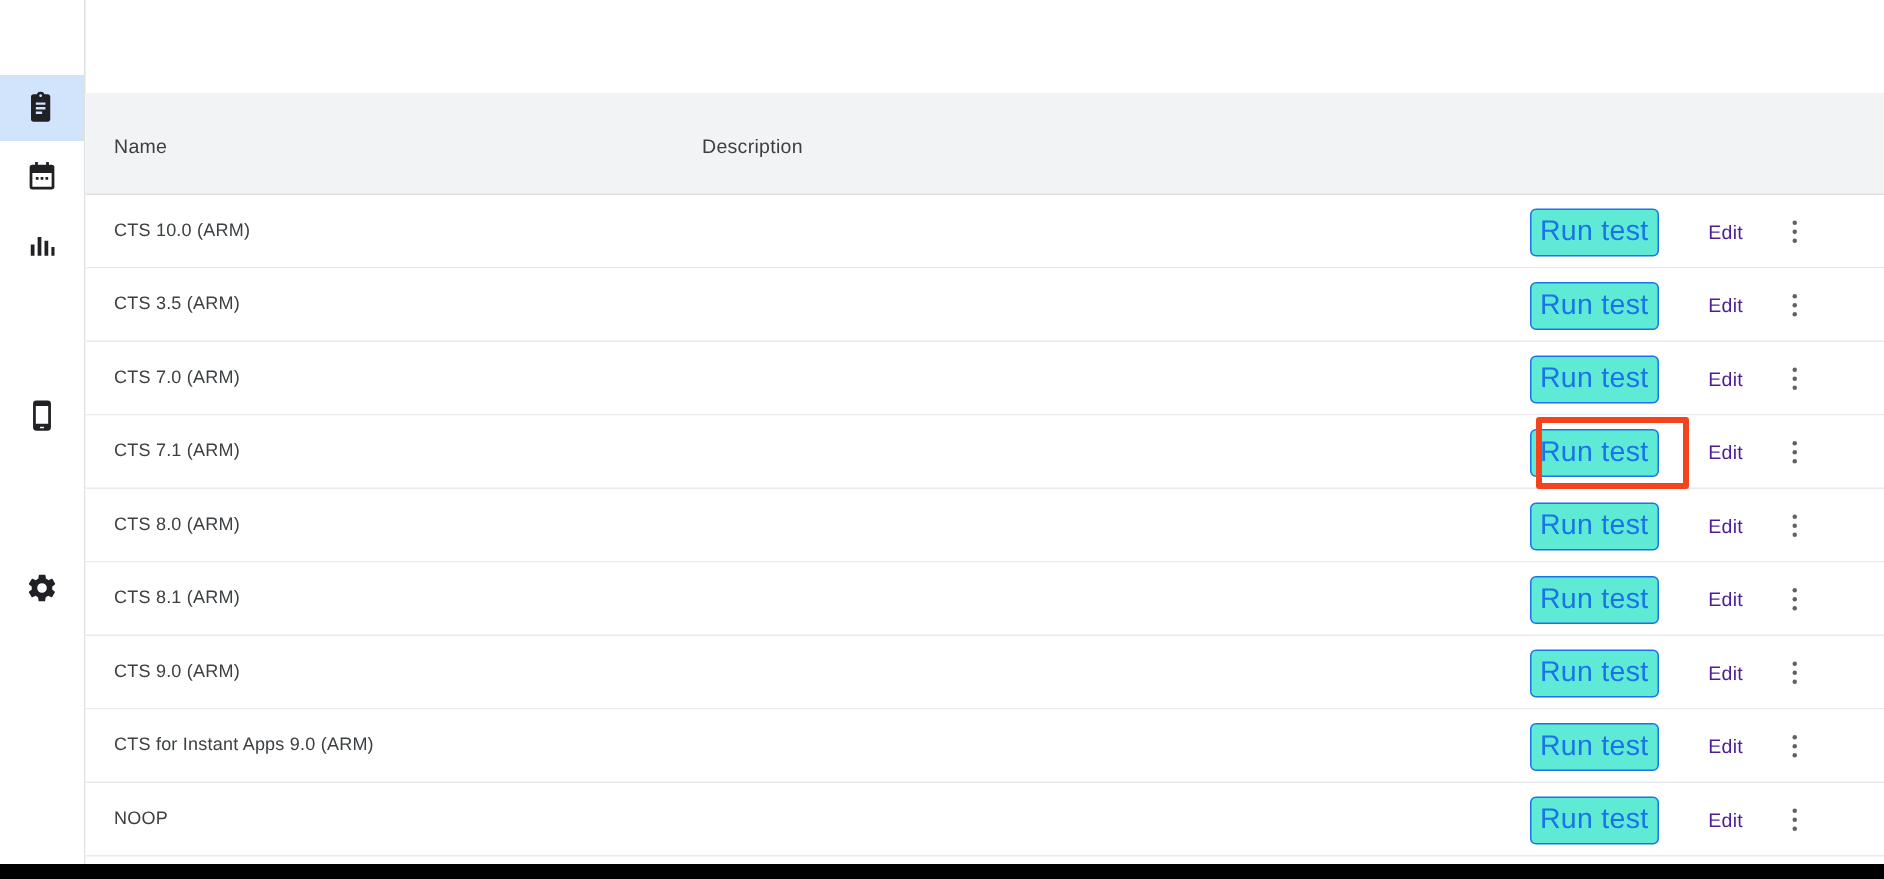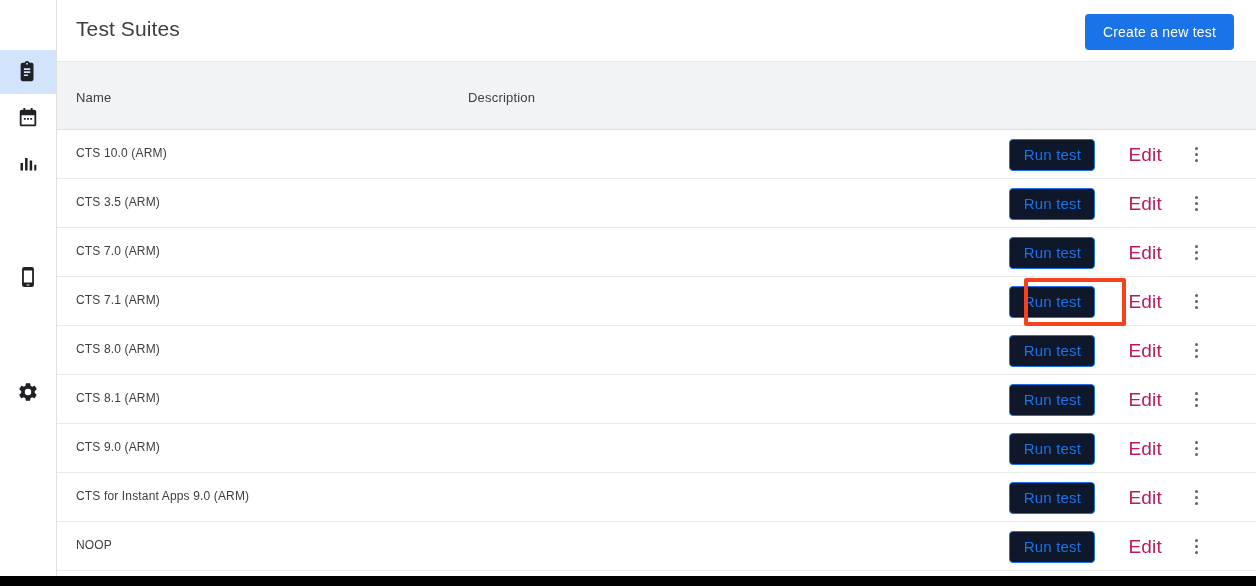--- a/index.html
+++ b/index.html
@@ -133,35 +133,35 @@
     position: absolute;
     right: 0;
     top: 0;
     height: 49px;
     display: flex;
     align-items: center;
   }
   .run-btn {
     width: 86px;
     height: 32px;
-    background: #0f172a;
+    background: #5eead4;
     border: 1px solid #1a73e8;
     border-radius: 4px;
     color: #1a73e8;
     font-family: "Liberation Sans", sans-serif;
-    font-size: 15px;
+    font-size: 19px;
     letter-spacing: 0.2px;
     cursor: pointer;
     white-space: nowrap;
     padding: 0;
   }
   .edit-link {
     margin-left: 21px;
-    color: #be185d;
-    font-size: 19px;
+    color: #4c1d95;
+    font-size: 13px;
     letter-spacing: 0.2px;
     text-decoration: none;
     cursor: pointer;
     white-space: nowrap;
     padding-left: 12px;
   }
   .kebab {
     width: 32px;
     margin-left: 18px;
     margin-right: 44px;
@@ -244,24 +244,20 @@
 
     <div class="rail-item" style="top:370px">
       <span>
         <svg width="22" height="22" viewBox="0 0 24 24" aria-hidden="true">
           <path class="rail-icon-fill" d="M19.4 13a7.8 7.8 0 0 0 0-2l2-1.6a.5.5 0 0 0 .1-.6l-1.9-3.3a.5.5 0 0 0-.6-.2l-2.4 1a7.6 7.6 0 0 0-1.7-1l-.4-2.5a.5.5 0 0 0-.5-.4h-3.8a.5.5 0 0 0-.5.4l-.4 2.5a7.6 7.6 0 0 0-1.7 1l-2.4-1a.5.5 0 0 0-.6.2L2.5 8.8a.5.5 0 0 0 .1.6L4.6 11a7.8 7.8 0 0 0 0 2l-2 1.6a.5.5 0 0 0-.1.6l1.9 3.3a.5.5 0 0 0 .6.2l2.4-1c.5.4 1.1.7 1.7 1l.4 2.5a.5.5 0 0 0 .5.4h3.8a.5.5 0 0 0 .5-.4l.4-2.5c.6-.3 1.2-.6 1.7-1l2.4 1a.5.5 0 0 0 .6-.2l1.9-3.3a.5.5 0 0 0-.1-.6L19.4 13zM12 15.5A3.5 3.5 0 1 1 15.5 12 3.5 3.5 0 0 1 12 15.5z"></path>
         </svg>
       </span>
     </div>
   </nav>
 
-  <header id="header">
-    <h1 id="page-title">Test Suites</h1>
-    <button id="create-btn">Create a new test</button>
-  </header>
 
   <section id="table-wrap">
     <div id="table-head">
       <div class="th name">Name</div>
       <div class="th desc">Description</div>
     </div>
     <div id="table-body">
         <div class="row">
           <div class="row-name">CTS 10.0 (ARM)</div>
           <div class="row-desc"></div>

